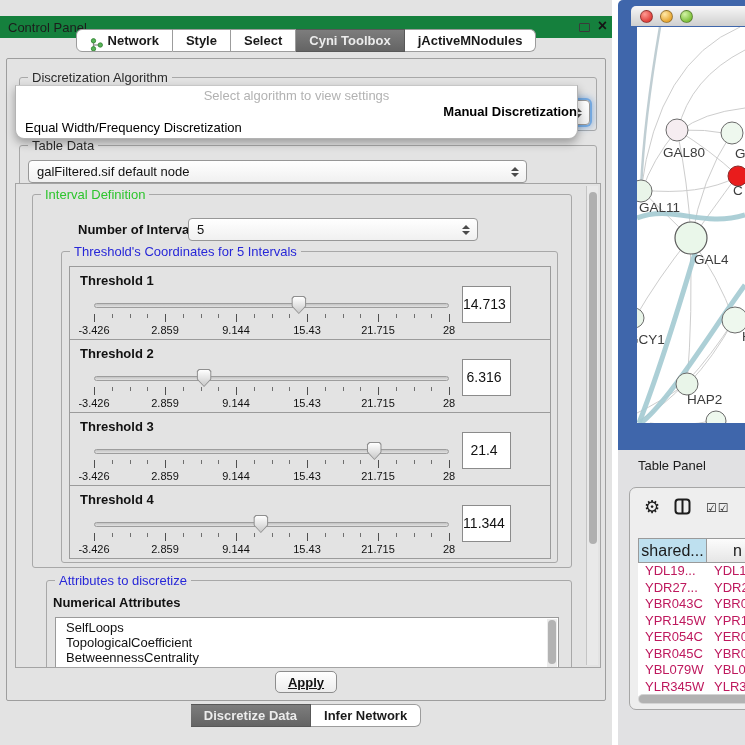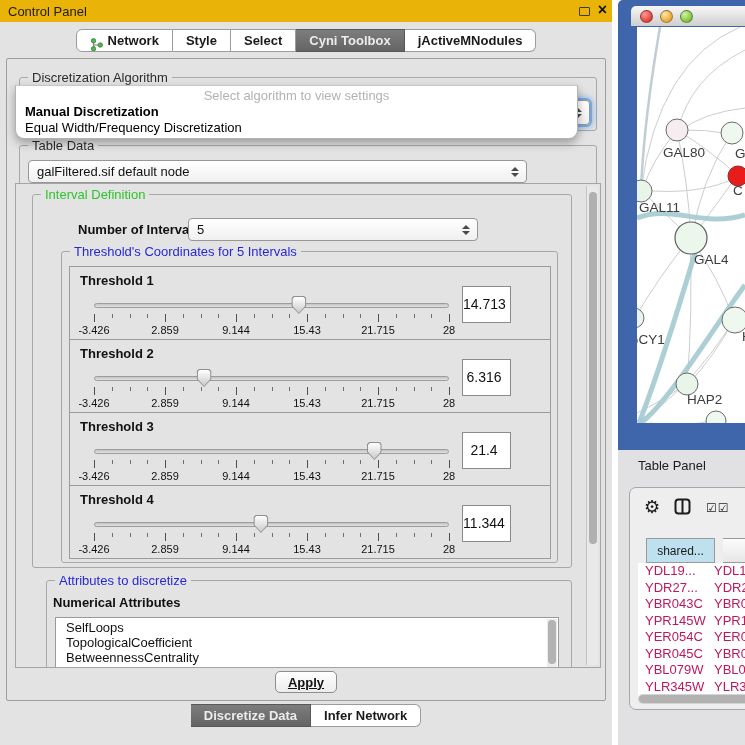--- a/index.html
+++ b/index.html
@@ -2,21 +2,21 @@
 <html><head>
 <meta charset="utf-8">
 <style>
   * { margin:0; padding:0; box-sizing:border-box; }
   html,body { width:745px; height:745px; }
   body { font-family:"Liberation Sans", sans-serif; background:#e3e3e3; overflow:hidden; }
   .screen { position:relative; width:745px; height:745px; background:#e3e3e3; overflow:hidden; }
 
   
   .control-panel { position:absolute; left:0; top:0; width:612px; height:745px; background:#e3e3e3; }
-  .cp-titlebar { position:absolute; left:0; top:0; width:612px; height:22px; background:#eab308;padding-left:36px; }
+  .cp-titlebar { position:absolute; left:0; top:16px; width:612px; height:22px; background:#15803d;padding-left:36px; }
   .cp-titlebar .t-text { position:absolute; left:8px; top:4px; font-size:13px; color:#1c1c1c; }
   .float-ic { position:absolute; right:22px; top:7px; width:11px; height:9px; border:1.5px solid #3a3a3a; border-radius:1px; }
   .close-ic { position:absolute; right:5px; top:1px; font-size:16px; font-weight:700; color:#151515; }
 
   .cp-tabs { position:absolute; left:0; top:29px; width:612px; display:flex; justify-content:center; }
   .tab { height:23px; line-height:21px; padding:0 13px; background:#fff; border:1px solid #9c9c9c; border-left:none;
          font-size:13px; font-weight:700; color:#1a1a1a; display:flex; align-items:flex-end; gap:5px; }
   .tab.first { border-left:1px solid #9c9c9c; border-radius:6px 0 0 6px; }
   .tab.last { border-radius:0 6px 6px 0; }
   .tab.selected { background:linear-gradient(#7d7d7d,#646464); color:#ececec; border-color:#585858; }
@@ -37,21 +37,21 @@
   .combo-arrows i.up { border-bottom:4px solid #4a4a4a; }
   .combo-arrows i.dn { border-top:4px solid #4a4a4a; }
   .algo-combo { position:absolute; left:8px; top:22px; width:562px; height:25px;
                 box-shadow:0 0 0 2px #73a7de, 0 0 6px 3px rgba(90,150,220,.55); }
 
   .popup { position:absolute; left:8px; top:26px; width:563px; height:54px; z-index:20; background:#fff;
            border:1px solid #b3b3b3; border-top:1px solid #c7c7c7; border-radius:0 0 9px 9px;
            box-shadow:0 4px 10px rgba(0,0,0,.32); padding-top:2px; }
   .popup-placeholder { text-align:center; font-size:13px; color:#b2b2b2; height:16px; line-height:16px; }
   .popup-option { font-size:13px; color:#000; padding-left:9px; height:16px; line-height:16px; white-space:nowrap; }
-  .popup-option.bold { font-weight:700; }
+  .popup-option.bold { font-weight:700;text-align:right; }
 
   .table-data-group { position:absolute; left:12px; top:86px; width:578px; height:48px; }
   .td-combo { position:absolute; left:8px; top:14px; width:499px; height:23px; }
 
   .scroll-area { position:absolute; left:8px; top:124px; width:586px; height:485px; border:1px solid #a4a4a4; background:#e3e3e3; overflow:hidden; }
 
   .interval-group { position:absolute; left:16px; top:10px; width:540px; height:374px; }
   .intervals-label { position:absolute; left:45px; top:27px; font-size:13px; font-weight:700; color:#111; }
   .intervals-combo { position:absolute; left:155px; top:23px; width:290px; height:23px; }
 
@@ -103,21 +103,21 @@
 
   .table-panel { position:absolute; left:6px; top:450px; width:127px; height:295px; background:#e1e1e3; }
   .tp-title { position:absolute; left:20px; top:8px; font-size:13px; color:#1c1c1c; }
   .table-box { position:absolute; left:11px; top:37px; width:150px; height:223px; background:#eeeeee;
                border:1px solid #a6a6a6; border-radius:7px; }
   .tb-toolbar { position:absolute; left:0; top:0; right:0; height:44px; }
   .gear-ic { position:absolute; left:14px; top:8px; font-size:18px; color:#1d1d1d; }
   .cols-ic { position:absolute; left:44px; top:10px; }
   .checks-ic { position:absolute; left:76px; top:13px; font-size:12px; color:#1d1d1d; letter-spacing:1px; }
   .tb-header { position:absolute; left:8px; top:50px; height:25px; display:flex; }
-  .th-cell { font-size:12px; color:#1a1a1a; border:1px solid #9a9a9a; display:flex; align-items:center; justify-content:center;margin-left:8px; }
+  .th-cell { font-size:16px; color:#1a1a1a; border:1px solid #9a9a9a; display:flex; align-items:center; justify-content:center; }
   .th-cell.c1 { width:69px; background:#bee0ef; }
   .th-cell.c2 { width:73px; background:linear-gradient(#fcfcfc,#e6e6e6); border-left:none; justify-content:flex-start; padding-left:26px; }
   .tb-rows { position:absolute; left:8px; top:75px; width:142px; height:133px; overflow:hidden; background:#fff; }
   .t-row { display:flex; height:16.5px; }
   .t-cell { font-size:13px; color:#be185d; line-height:16.5px; white-space:nowrap; }
   .t-cell.c1 { width:69px; padding-left:7px; }
   .t-cell.c2 { width:73px; padding-left:7px; }
   .tb-hscroll { position:absolute; left:8px; bottom:5px; width:134px; height:10px; background:#d4d4d4; border-radius:5px; }
   .tb-hthumb { position:absolute; left:1px; top:1px; width:92%; height:8px; background:#b2b2b2; border-radius:4px; }
 </style>

